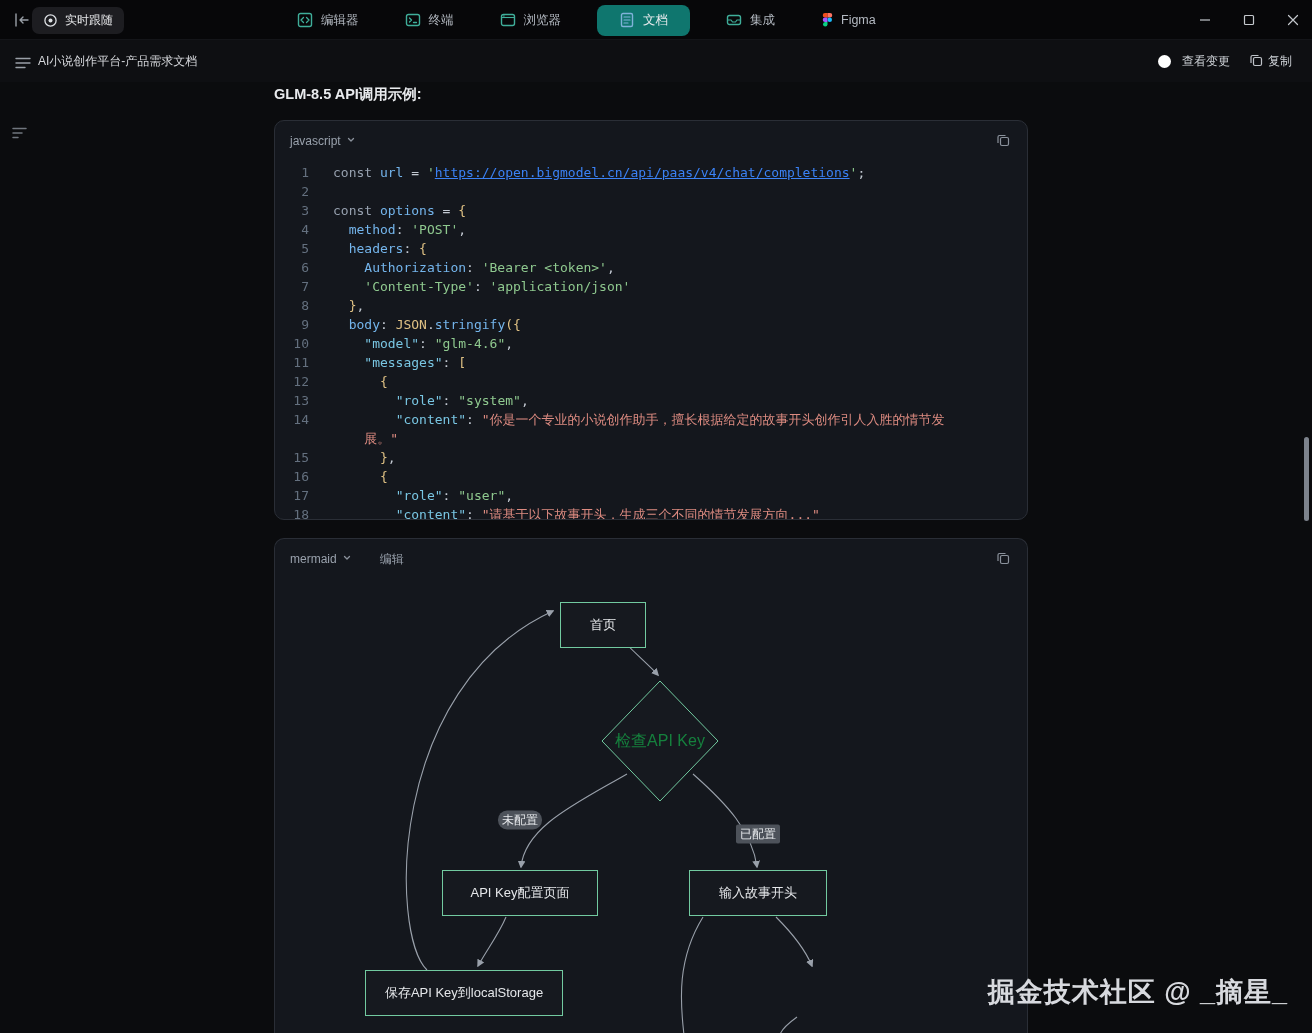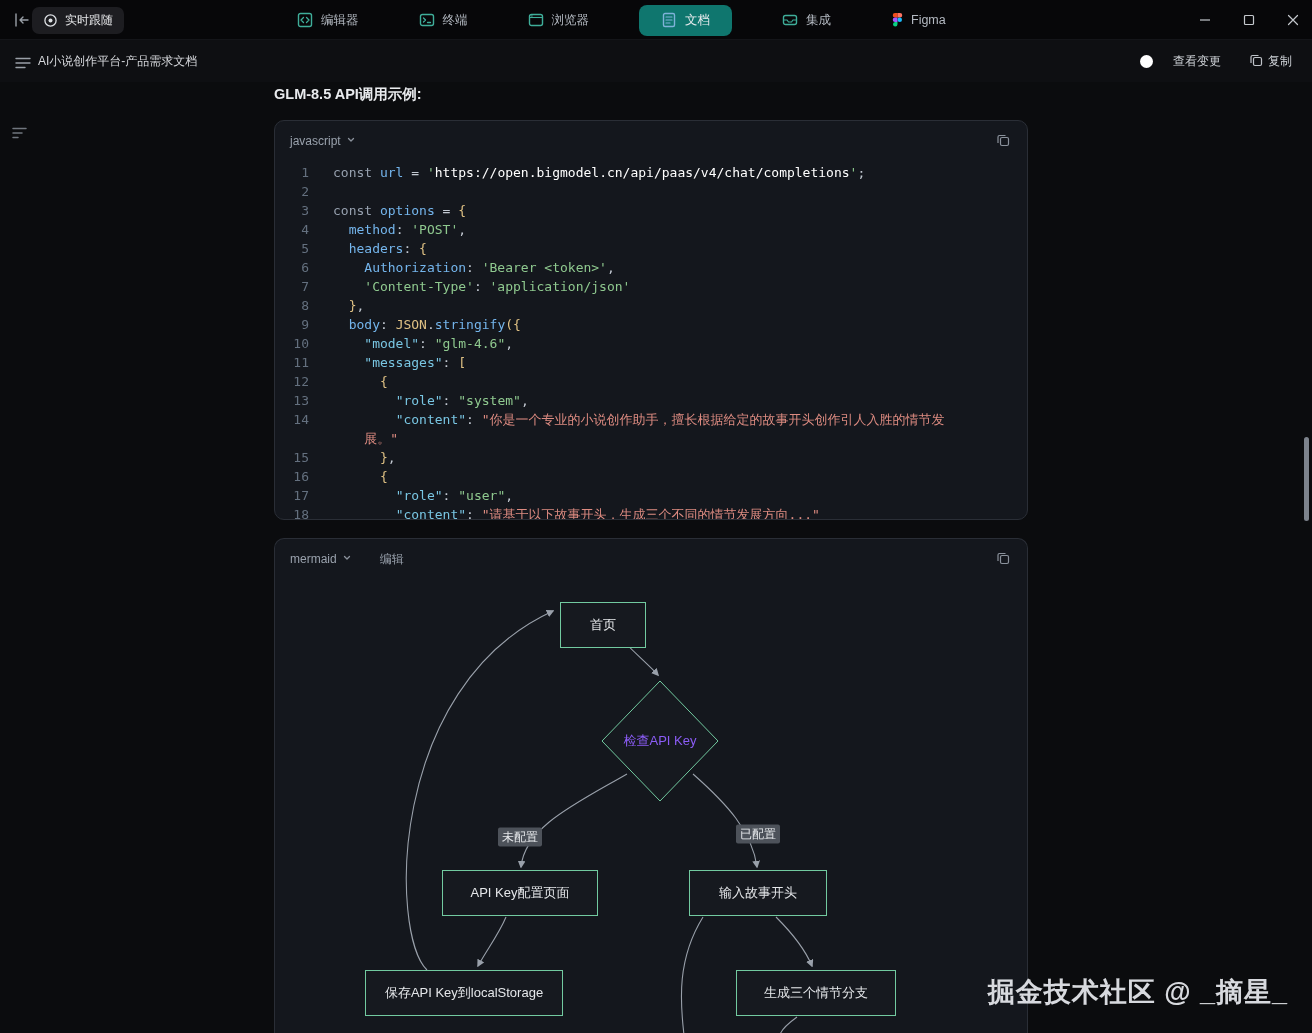--- a/index.html
+++ b/index.html
@@ -6,31 +6,31 @@
   body{
     width:1312px;height:1033px;position:relative;overflow:hidden;
     background:#0b0c0e;color:#d7dade;
     font-family:"Liberation Sans",sans-serif;
   }
   
   .topbar{position:absolute;top:0;left:0;width:100%;height:40px;background:#070709;border-bottom:1px solid #141519;box-sizing:border-box}
   .tb-left{position:absolute;left:12px;top:0;height:40px;display:flex;align-items:center;}
   .icon-btn{background:none;border:none;padding:2px;cursor:pointer;display:flex;align-items:center;justify-content:center}
   .follow-pill{display:flex;align-items:center;gap:7px;background:#1d1d21;border:none;border-radius:7px;padding:5px 11px;color:#e5e6e8;font-size:12px;cursor:pointer;font-family:inherit}
-  .tb-tabs{position:absolute;left:287px;top:0;height:40px;display:flex;align-items:center;gap:40px}
+  .tb-tabs{position:absolute;left:287px;top:0;height:40px;display:flex;align-items:center;gap:26px}
   .tab{display:flex;align-items:center;gap:8px;font-size:12.5px;color:#b4bac2;padding:7px 10px;border-radius:8px;cursor:pointer;white-space:nowrap}
   .tab.active{background:#0f766e;color:#e9ebee;padding:7px 22px}
   .tab-icon{display:flex;align-items:center}
   .tb-window{position:absolute;right:10px;top:0;height:40px;display:flex;align-items:center;gap:26px}
   .win-btn{width:18px;height:18px;background:none;border:none;cursor:pointer;display:flex;align-items:center;justify-content:center;padding:0}
   
   .docbar{position:absolute;top:40px;left:0;width:100%;height:42px;background:#0e0f12;display:flex;align-items:center}
   .docbar-list{position:absolute;left:13px;top:14px}
   .doc-title{position:absolute;left:38px;top:0;height:42px;display:flex;align-items:center;font-size:12px;color:#d6d8dc}
-  .docbar-right{position:absolute;right:20px;top:0;height:42px;display:flex;align-items:center;gap:20px}
+  .docbar-right{position:absolute;right:20px;top:0;height:42px;display:flex;align-items:center;gap:11px}
   .toggle-dot{width:13px;height:13px;border-radius:50%;background:#ffffff;border:none;cursor:pointer;padding:0}
   .bar-label{font-size:12px;color:#ced2d7;cursor:pointer}
   .copy-group{display:flex;align-items:center;gap:5px;margin-left:8px;background:none;border:none;cursor:pointer;padding:0;font-family:inherit}
   
   .gutter-icon{position:absolute;left:12px;top:127px;cursor:pointer;background:none;border:none;padding:0}
   .page-heading{position:absolute;left:274px;top:85px;font-size:14.5px;font-weight:bold;color:#e9ebee}
   .panel{position:absolute;left:274px;width:754px;background:#14171d;border:1px solid #2a2e36;border-radius:10px;box-sizing:border-box;overflow:hidden}
   .code-panel{top:120px;height:400px}
   .mermaid-panel{top:538px;height:495px;border-radius:10px 10px 0 0;border-bottom:none}
   .panel-header{position:relative;display:flex;align-items:center;height:40px;padding:0 15px;z-index:3}
@@ -39,36 +39,36 @@
   .copy-btn{margin-left:auto;background:none;border:none;cursor:pointer;padding:2px}
   
   .code-lines{font-family:"DejaVu Sans Mono",monospace;font-size:13px;line-height:19px;padding:2px 14px 0 0}
   .code-row{display:flex;height:19px}
   .ln{flex:none;width:26px;padding-left:8px;margin-right:24px;text-align:right;color:#64707f;user-select:none}
   .ct{flex:1;white-space:pre}
   .tk-kw{color:#96a0ae}
   .tk-vr{color:#74b5ec}
   .tk-op{color:#c3c9d2}
   .tk-st{color:#8fc98f}
-  .tk-lk{color:#ffffff;}
+  .tk-lk{color:#3b82f6;text-decoration:underline}
   .tk-br{color:#dfc184}
   .tk-pr{color:#74b5ec}
   .tk-ky{color:#79c6e3}
   .tk-cs{color:#dfc184}
   .tk-fn{color:#74b5ec}
   .tk-cn{color:#dd8b81}
   .tk-pl{color:#c9d1d9}
   
   .flowchart{position:absolute;inset:0;z-index:1}
   #fc-svg{position:absolute;left:0;top:0;pointer-events:none}
   .fc-edge{fill:none;stroke:#99a0aa;stroke-width:1.1}
   .fc-node{position:absolute;transform:translate(-50%,-50%);background:#16191f;border:1px solid #72caa0;box-sizing:border-box;display:flex;align-items:center;justify-content:center;font-size:13px;color:#e5e7ea;white-space:nowrap}
   .fc-diamond{position:absolute;transform:translate(-50%,-50%)}
   .fc-shape{fill:#16191f;stroke:#72caa0;stroke-width:1}
-  .fc-dlabel{position:absolute;inset:0;display:flex;align-items:center;justify-content:center;font-size:13px;color:#8b5cf6}
+  .fc-dlabel{position:absolute;inset:0;display:flex;align-items:center;justify-content:center;font-size:16px;color:#15803d}
   .edge-label{position:absolute;transform:translate(-50%,-50%);background:#4d525a;color:#e6e8eb;font-size:12px;padding:1px 4px;border-radius:2px;white-space:nowrap}
   
   .watermark{position:absolute;right:24px;top:974px;font-size:27px;font-weight:600;letter-spacing:1px;color:rgba(233,236,240,0.92);white-space:nowrap}
   .scroll-thumb{position:absolute;right:3px;top:437px;width:5px;height:84px;background:#7d838c;border-radius:3px;cursor:pointer}
 </style>
 </head>
 <body>
 
 <div class="topbar">
   <div class="tb-left">
@@ -311,22 +311,21 @@
         <path d="M 428 378 C 402 420 405 462 409 496" class="fc-edge"></path>
         <path d="M 522 478 C 511 486 506 491 505 496" class="fc-edge"></path>
       </svg>
   <div class="fc-node" style="left: 328px; top: 66px; width: 86px; height: 46px; margin-top: 20px;">首页</div>
       <div class="fc-diamond" style="left: 385px; top: 202px; width: 118px; height: 122px;"><svg width="118" height="122" viewBox="0 0 118 122">
           <polygon class="fc-shape" points="59,1 117,61 59,121 1,61"></polygon>
         </svg><span class="fc-dlabel">检查API Key</span></div>
       <div class="fc-node" style="left: 483px; top: 354px; width: 138px; height: 46px;">输入故事开头</div>
       <div class="fc-node" style="left: 245px; top: 354px; width: 156px; height: 46px;">API Key配置页面</div>
       <div class="fc-node" style="left: 189px; top: 454px; width: 198px; height: 46px;">保存API Key到localStorage</div>
-      <div class="fc-node" style="left: 541px; top: 454px; width: 160px; height: 46px;">生成三个情节分支</div>
-      <span class="edge-label" style="left: 245px; top: 298px;">未配置</span>
+      <span class="edge-label" style="left: 245px; top: 281px; border-radius: 9px;">未配置</span>
       <span class="edge-label" style="left: 483px; top: 295px;">已配置</span>
     </div>
   <div class="panel-header">
     <button class="lang-select">
       <span>mermaid</span>
       <span>
         <svg width="10" height="10" viewBox="0 0 10 10">
             <path d="M2.5 3.5L5 6l2.5-2.5" fill="none" stroke="#8b929c" stroke-width="1.3" stroke-linecap="round" stroke-linejoin="round"></path>
           </svg>
       </span>

